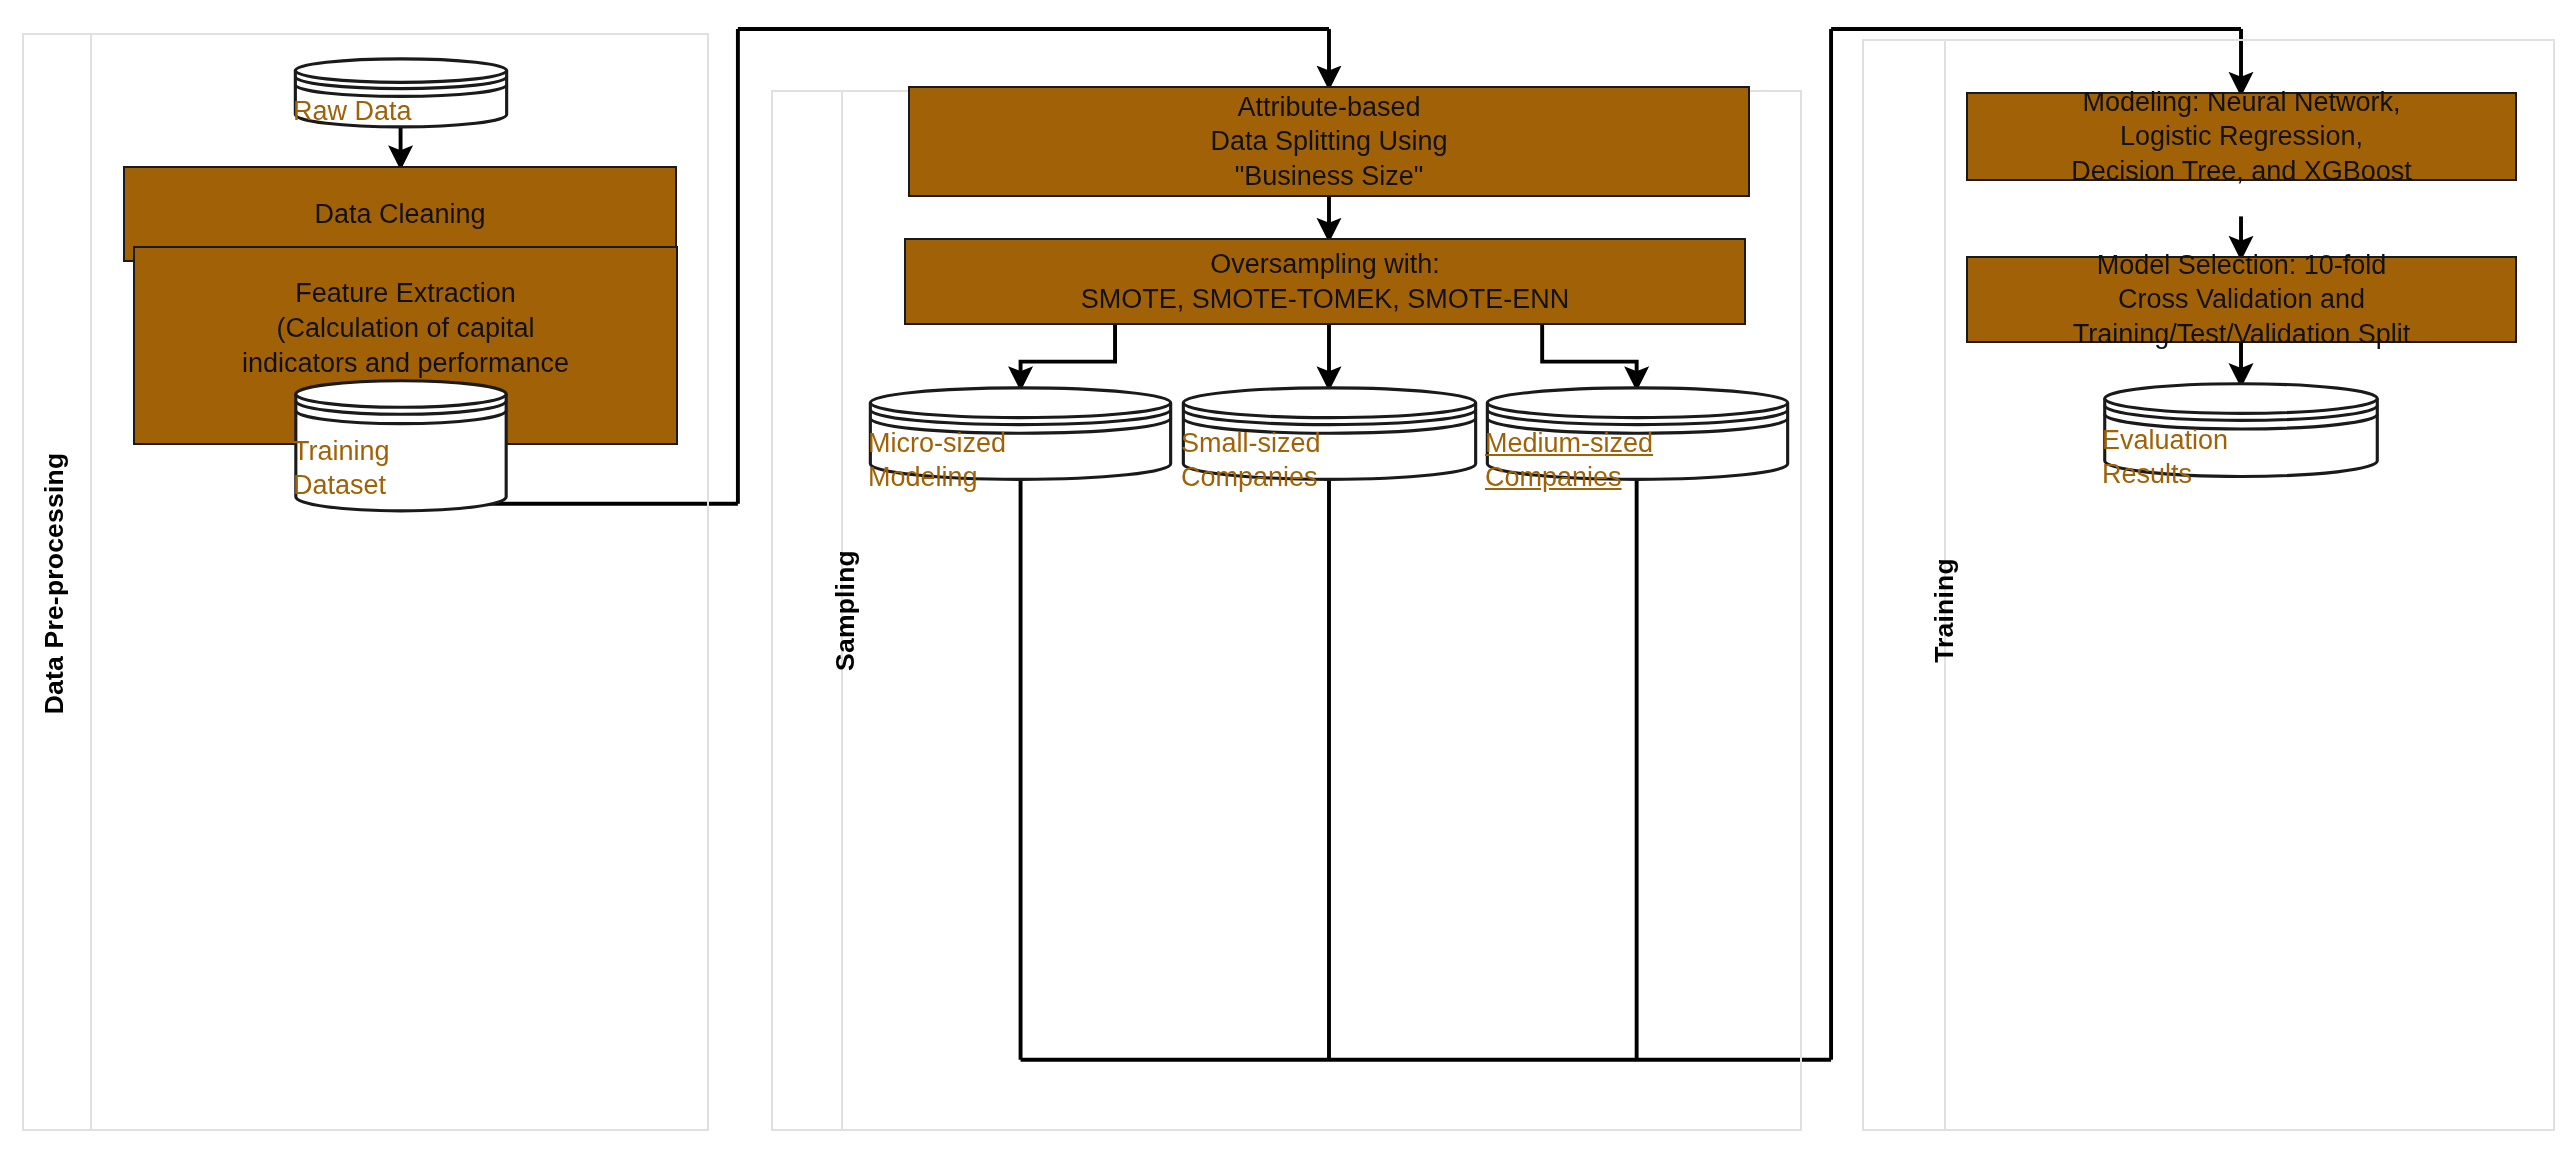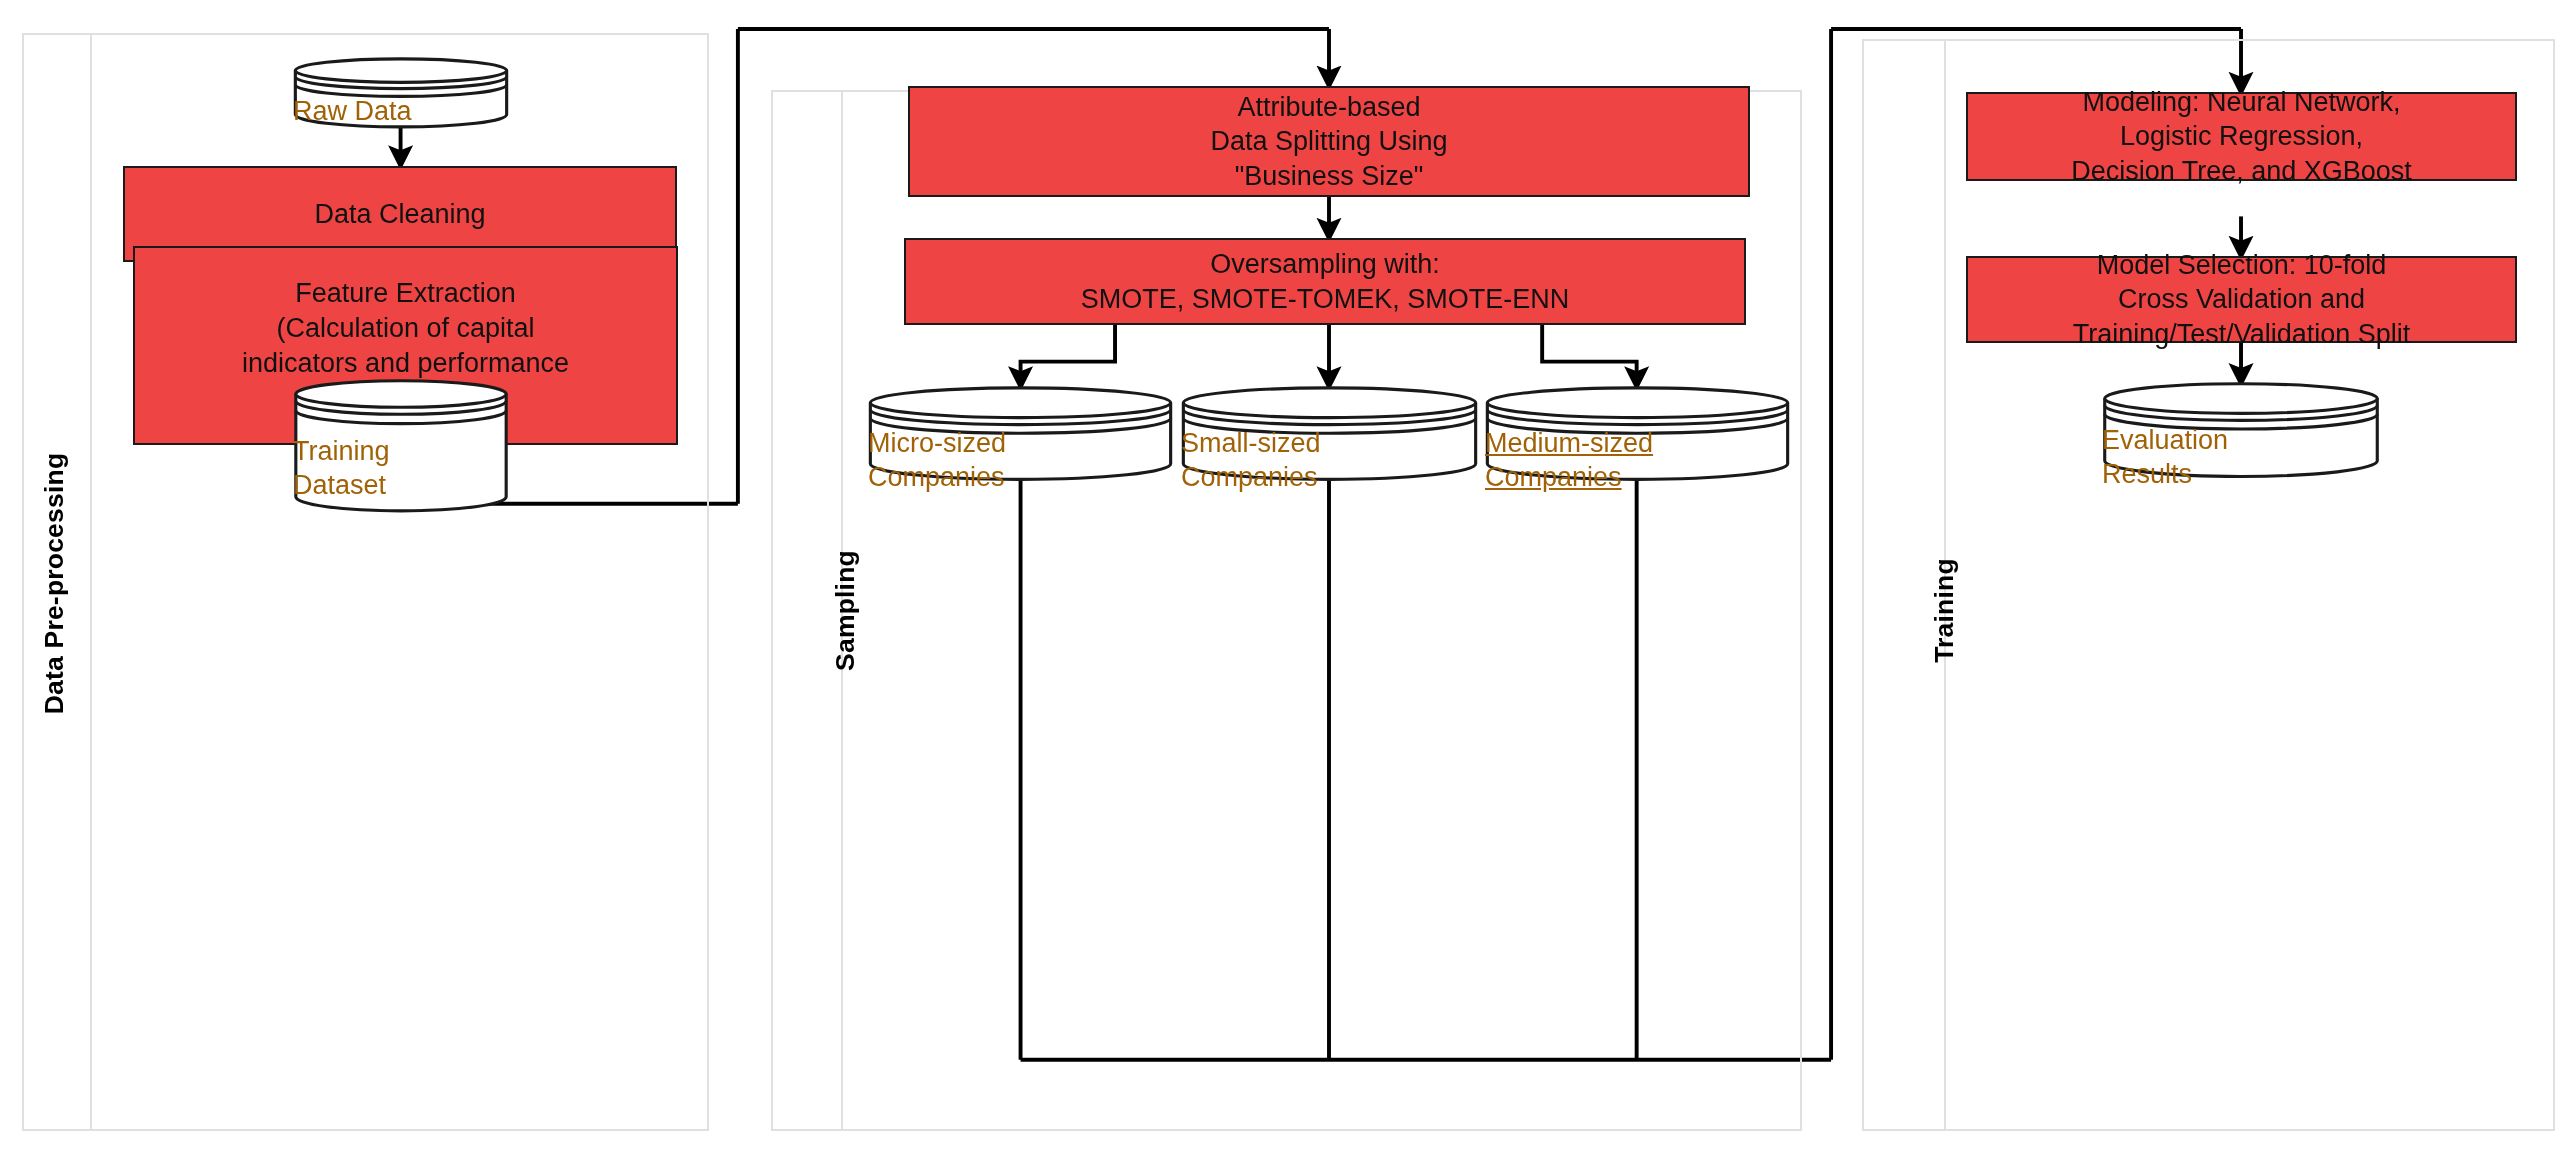--- a/index.html
+++ b/index.html
@@ -38,21 +38,21 @@
     transform-origin: center center;
     transform: rotate(-90deg);
     text-align: center;
     letter-spacing: 0.2px;
   }
   
   .pbox {
     position: absolute;
     border: 2.3px solid #1a1a1a;
     box-sizing: border-box;
-    background: #ef4444;
+    background: #a16207;
     display: flex;
     align-items: center;
     justify-content: center;
     text-align: center;
     font-size: 27px;
     line-height: 1.28;
     color: #111111;
     white-space: pre-line;
     padding: 3.1px 6.2px;
   }
@@ -181,21 +181,21 @@
 SMOTE, SMOTE-TOMEK, SMOTE-ENN</div>
 
   <div class="cyl" style="left:868px; top:387px; width:305px; height:94px;">
     <svg width="305" height="94" viewBox="0 0 390 120">
       <path d="M 3 20 L 3 98 A 192 20 0 0 0 387 98 L 387 20" fill="#ffffff" stroke="#1a1a1a" stroke-width="4"></path>
       <ellipse cx="195" cy="20" rx="192" ry="19" fill="#ffffff" stroke="#1a1a1a" stroke-width="4"></ellipse>
       <path d="M 3 29 A 192 19 0 0 0 387 29" fill="none" stroke="#1a1a1a" stroke-width="4"></path>
       <path d="M 3 40 A 192 19 0 0 0 387 40" fill="none" stroke="#1a1a1a" stroke-width="4"></path>
     </svg>
     <div class="cyl-label" style="top:40px;">Micro-sized
-Companies</div>
+Modeling</div>
   </div>
 
   <div class="cyl" style="left:1181px; top:387px; width:297px; height:94px;">
     <svg width="297" height="94" viewBox="0 0 380 120">
       <path d="M 3 20 L 3 98 A 187 20 0 0 0 377 98 L 377 20" fill="#ffffff" stroke="#1a1a1a" stroke-width="4"></path>
       <ellipse cx="190" cy="20" rx="187" ry="19" fill="#ffffff" stroke="#1a1a1a" stroke-width="4"></ellipse>
       <path d="M 3 29 A 187 19 0 0 0 377 29" fill="none" stroke="#1a1a1a" stroke-width="4"></path>
       <path d="M 3 40 A 187 19 0 0 0 377 40" fill="none" stroke="#1a1a1a" stroke-width="4"></path>
     </svg>
     <div class="cyl-label" style="top:40px;">Small-sized

